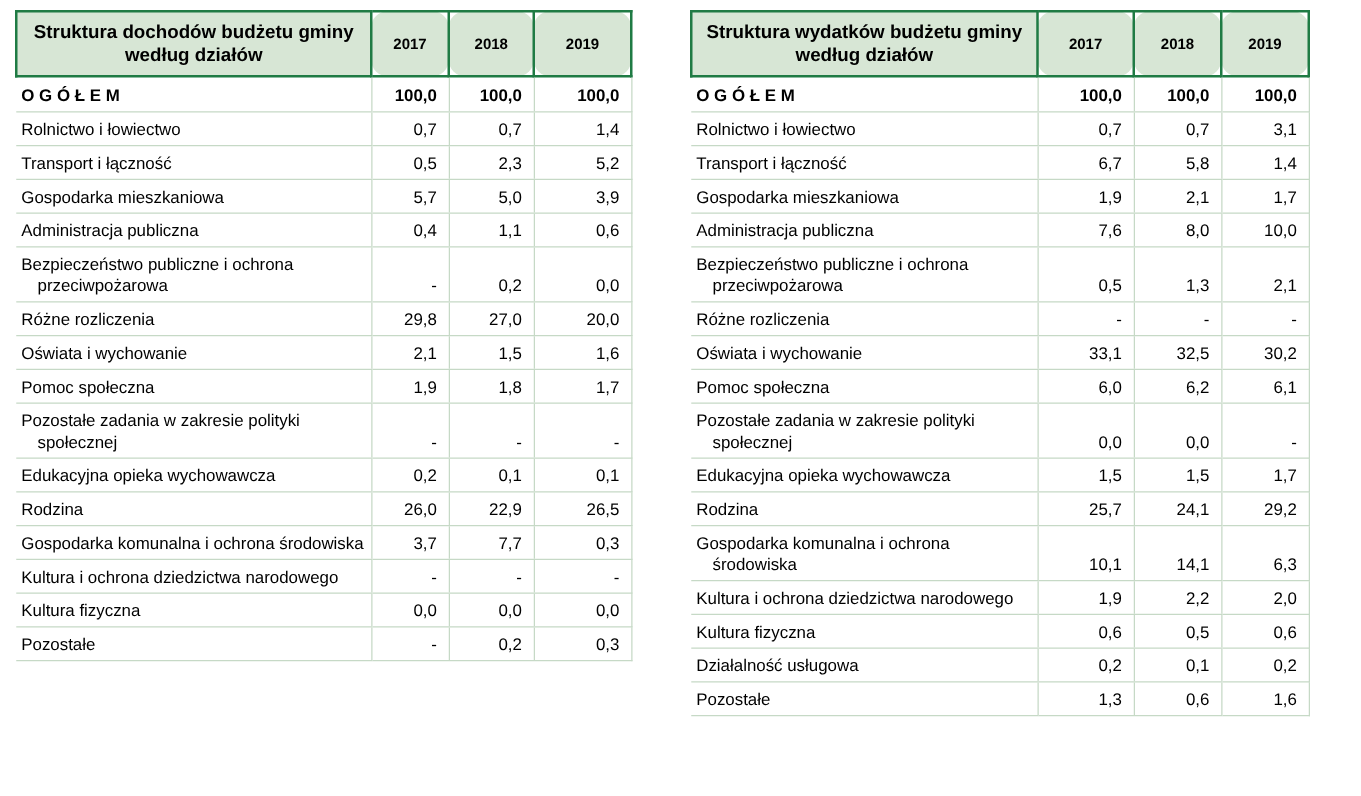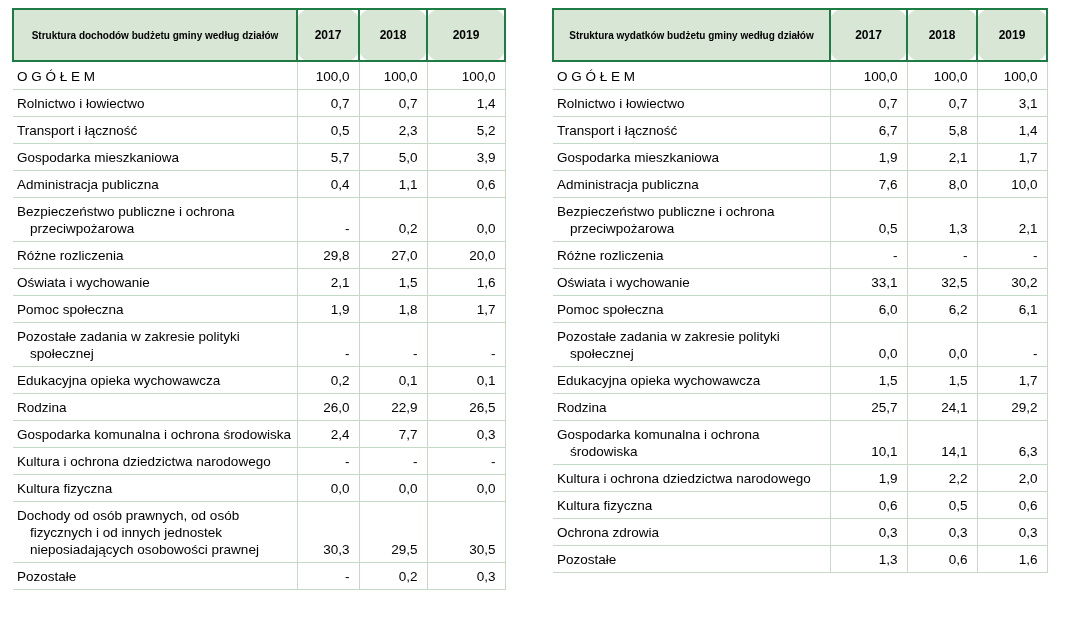--- a/index.html
+++ b/index.html
@@ -21,39 +21,39 @@
   table.budget.left{left:12px;width:492px;}
   table.budget.right{left:552px;width:494px;}
 
   thead th{
     background:var(--header_bg);
     border:2px solid var(--header_border);
     font-weight:bold;color:var(--text_color);
     height:50px;vertical-align:middle;text-align:center;
     padding:0 4px;
   }
-  th.title{font-size:10px;line-height:19px;}
+  th.title{font-size:15px;line-height:19px;}
   th.year{font-size:12px;border-radius:13px;}
 
   tbody td{
     border-bottom:1px solid var(--grid_line);
     font-size:13.5px;line-height:17px;
     padding-top:5px;padding-bottom:4px;
   }
   td.lbl{
     vertical-align:middle;
     padding-left:17px;padding-right:4px;text-indent:-13px;
   }
   td.num{
     vertical-align:bottom;text-align:right;
     padding-right:9px;padding-left:2px;
     border-left:1px solid var(--grid_line);
   }
   td.num:last-child{border-right:1px solid var(--grid_line);}
-  tr.total td{font-weight:normal;}
+  tr.total td{font-weight:bold;}
   tr.total td.lbl{padding-top:6px;}
 </style>
 </head>
 <body>
 
 <div class="canvas">
 
   <table class="budget left">
     <colgroup>
       <col style="width:284px">
@@ -137,41 +137,35 @@
           <td class="num">0,1</td>
         </tr>
         <tr>
           <td class="lbl">Rodzina</td>
           <td class="num">26,0</td>
           <td class="num">22,9</td>
           <td class="num">26,5</td>
         </tr>
         <tr>
           <td class="lbl">Gospodarka komunalna i ochrona środowiska</td>
-          <td class="num">2,4</td>
+          <td class="num">3,7</td>
           <td class="num">7,7</td>
           <td class="num">0,3</td>
         </tr>
         <tr>
           <td class="lbl">Kultura i ochrona dziedzictwa narodowego</td>
           <td class="num">-</td>
           <td class="num">-</td>
           <td class="num">-</td>
         </tr>
         <tr>
           <td class="lbl">Kultura fizyczna</td>
           <td class="num">0,0</td>
           <td class="num">0,0</td>
           <td class="num">0,0</td>
-        </tr>
-        <tr>
-          <td class="lbl">Dochody od osób prawnych, od osób fizycznych i od innych jednostek nieposiadających osobowości prawnej</td>
-          <td class="num">30,3</td>
-          <td class="num">29,5</td>
-          <td class="num">30,5</td>
         </tr>
         <tr>
           <td class="lbl">Pozostałe</td>
           <td class="num">-</td>
           <td class="num">0,2</td>
           <td class="num">0,3</td>
         </tr>
       </tbody>
   </table>
 
@@ -275,24 +269,24 @@
           <td class="num">2,2</td>
           <td class="num">2,0</td>
         </tr>
         <tr>
           <td class="lbl">Kultura fizyczna</td>
           <td class="num">0,6</td>
           <td class="num">0,5</td>
           <td class="num">0,6</td>
         </tr>
         <tr>
-          <td class="lbl">Ochrona zdrowia</td>
-          <td class="num">0,3</td>
-          <td class="num">0,3</td>
-          <td class="num">0,3</td>
+          <td class="lbl">Działalność usługowa</td>
+          <td class="num">0,2</td>
+          <td class="num">0,1</td>
+          <td class="num">0,2</td>
         </tr>
         <tr>
           <td class="lbl">Pozostałe</td>
           <td class="num">1,3</td>
           <td class="num">0,6</td>
           <td class="num">1,6</td>
         </tr>
       </tbody>
   </table>
 

